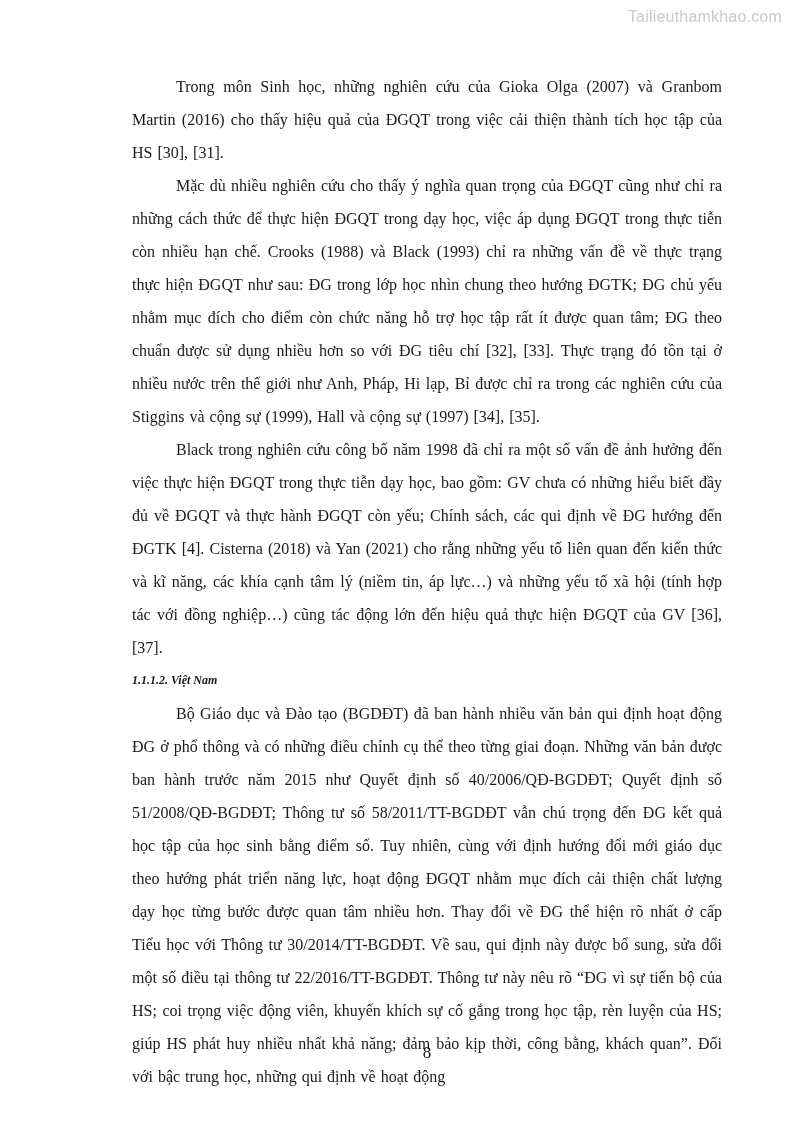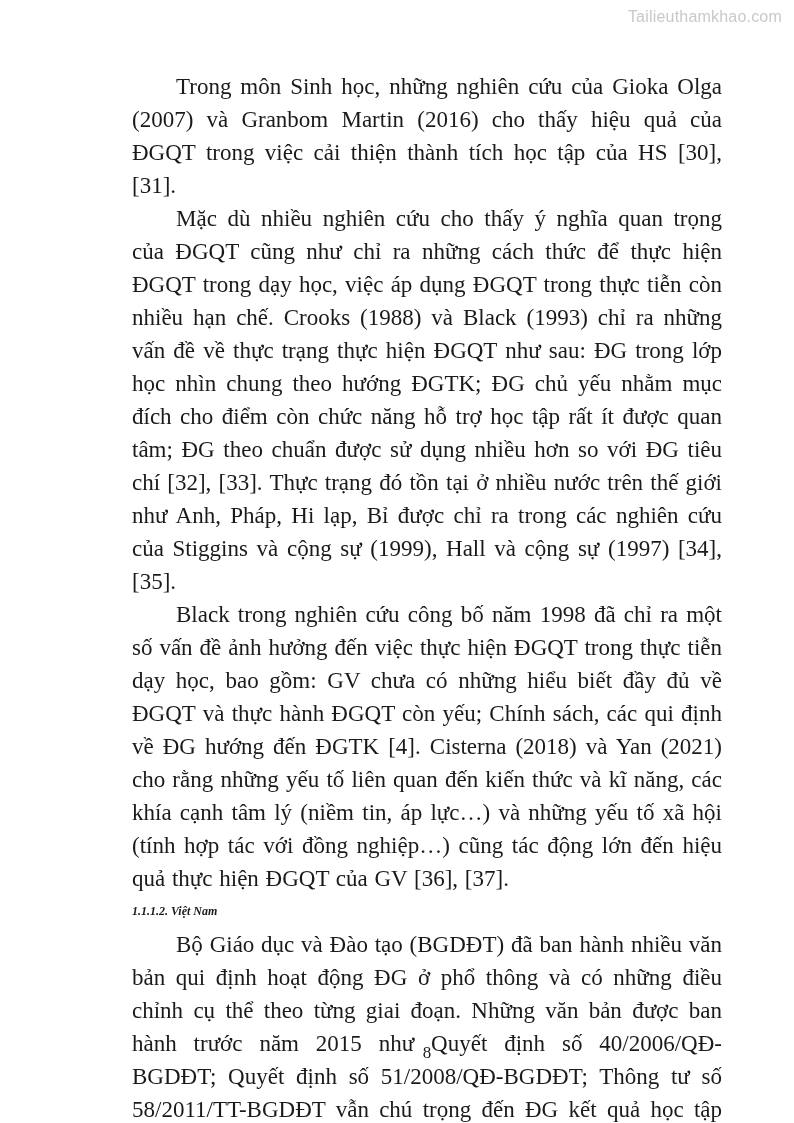--- a/index.html
+++ b/index.html
@@ -27,21 +27,21 @@
     user-select: none;
   }
   .content {
     position: absolute;
     left: 132px;
     top: 70px;
     width: 590px;
   }
   .para {
     margin: 0;
-    font-size: 23px;
+    font-size: 16px;
     line-height: 33px;
     text-align: justify;
     text-indent: 44px;
     word-spacing: 1px;
   }
   .heading {
     margin: 0;
     font-size: 12px;
     line-height: 33px;
     font-weight: bold;

